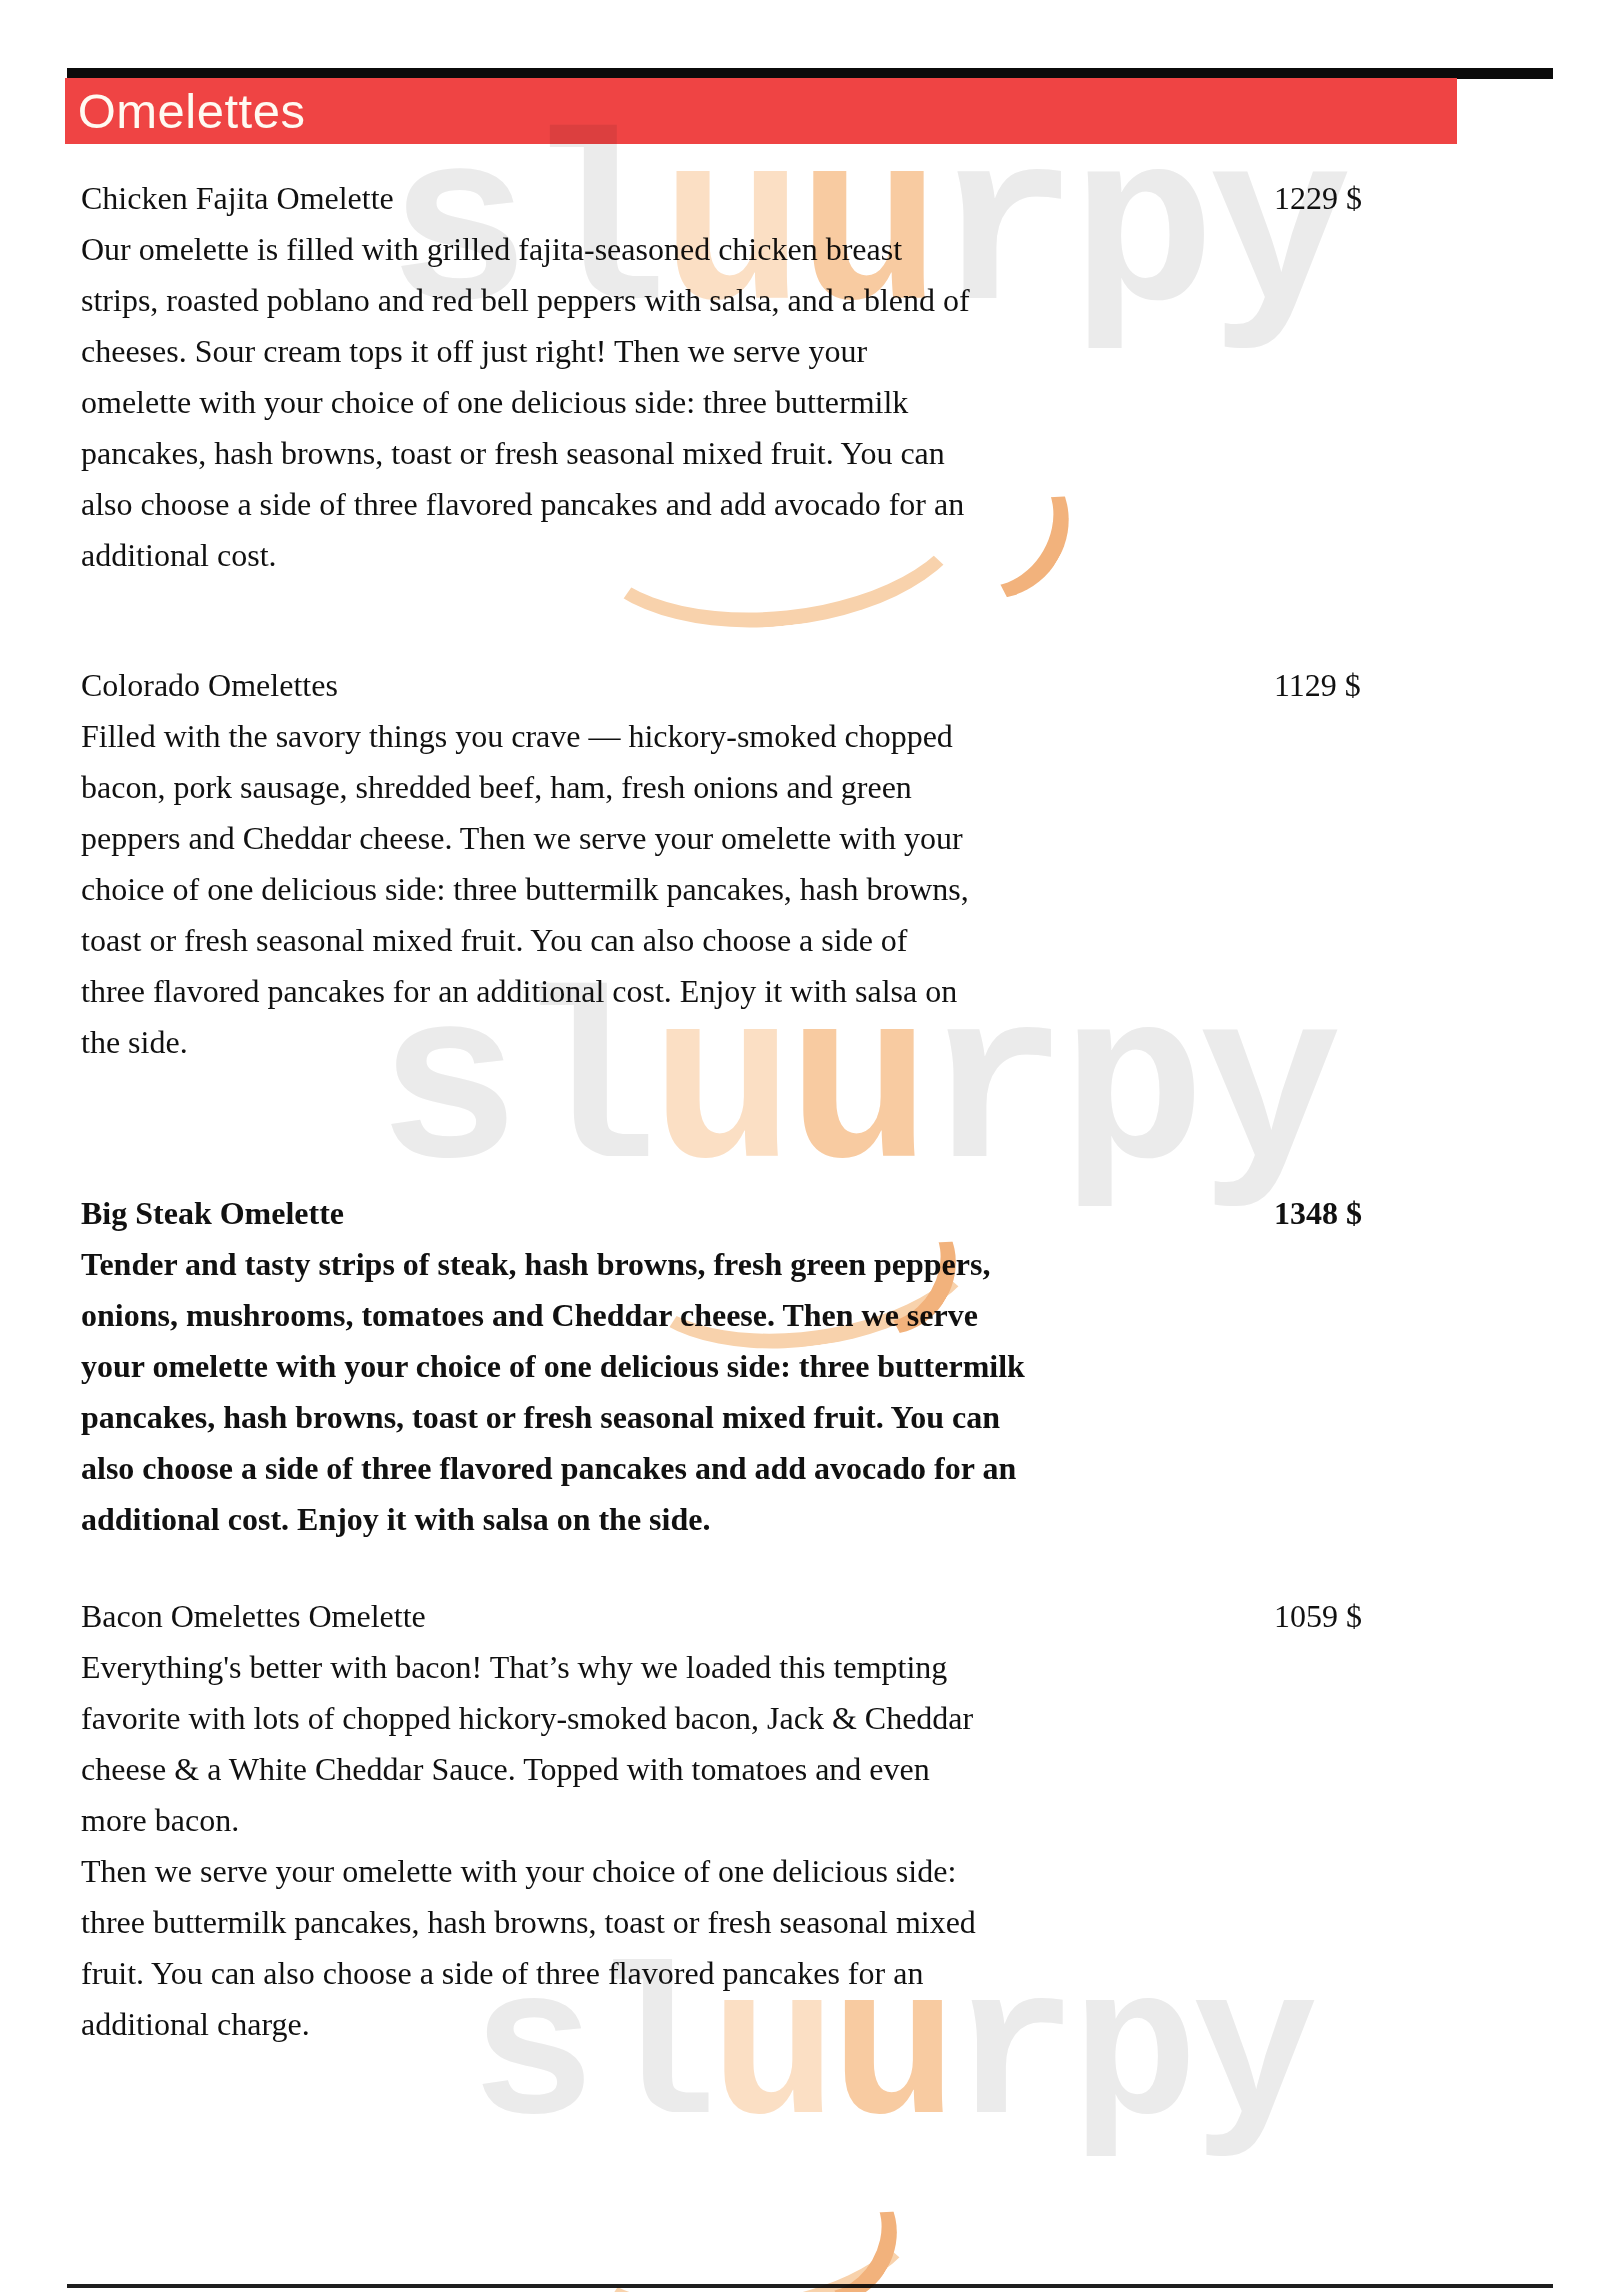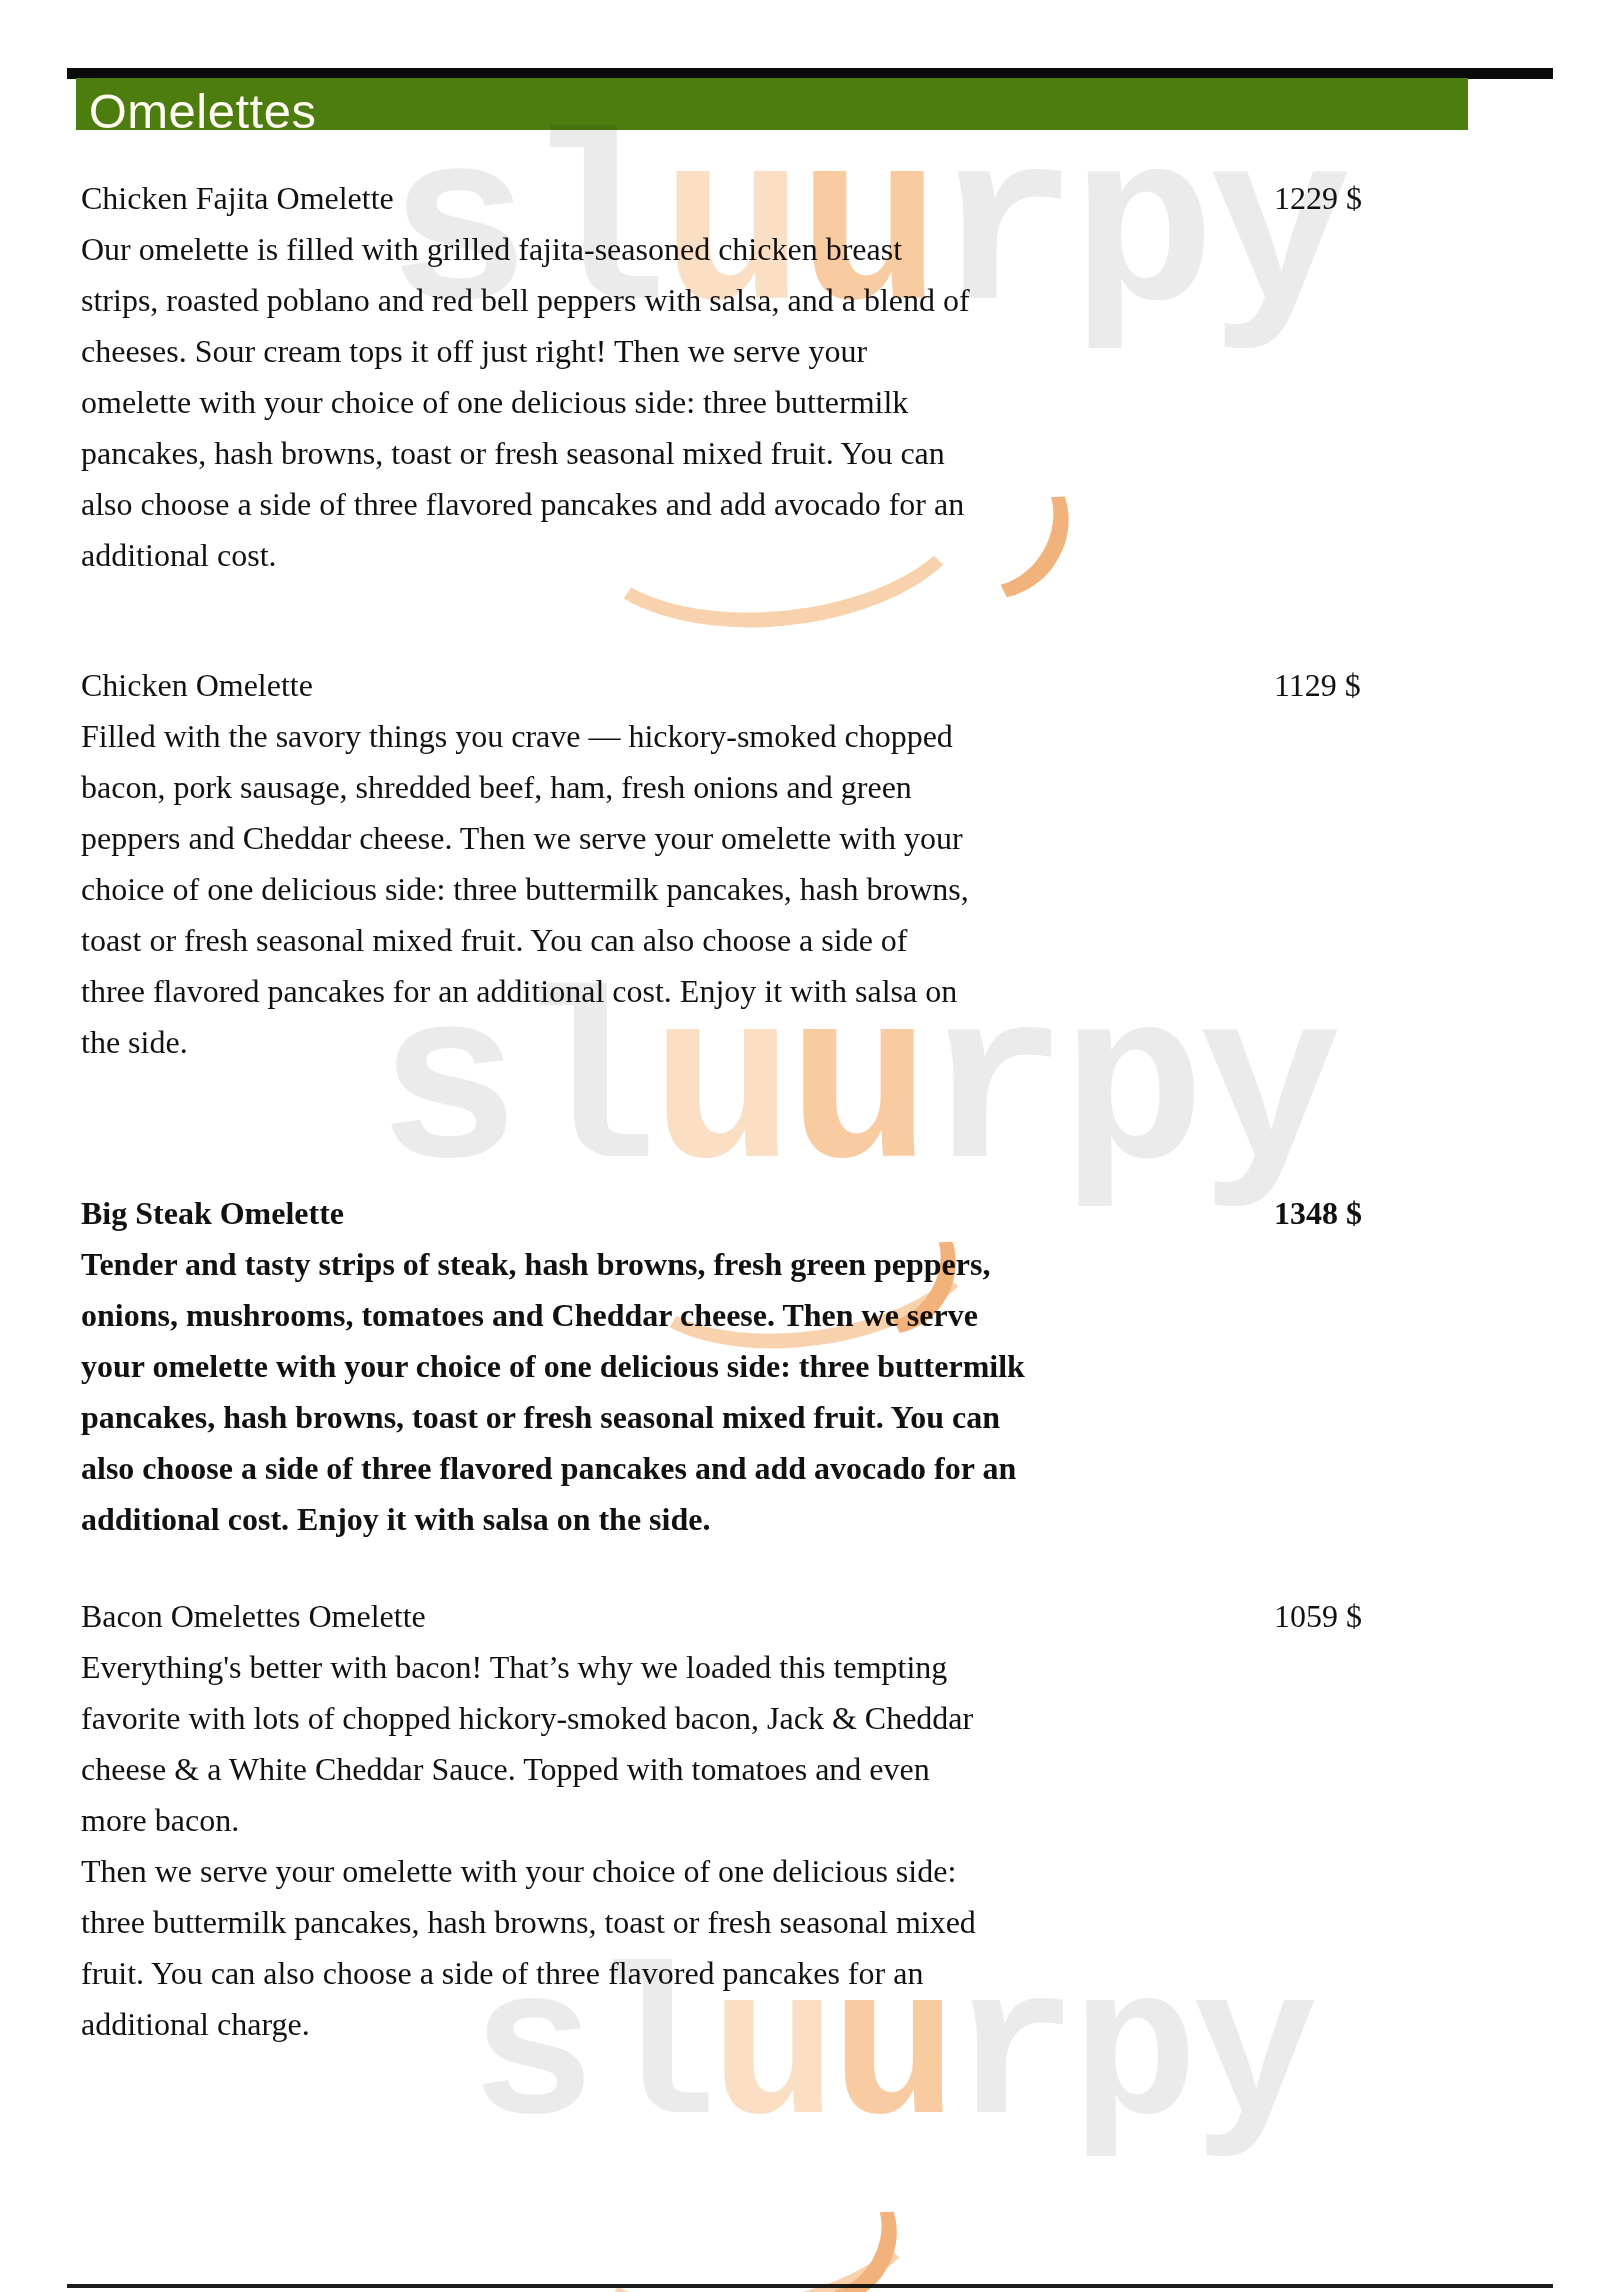--- a/index.html
+++ b/index.html
@@ -17,23 +17,23 @@
   .top-bar {
     position: absolute;
     left: 67px; top: 68px;
     width: 1486px; height: 10.8px;
     background: #0b0b0b;
   }
 
   
   .section-header {
     position: absolute;
-    left: 76px; top: 78px;
-    width: 1392px; height: 52px;
-    background: #4d7c0f;
+    left: 65px; top: 78px;
+    width: 1392px; height: 66px;
+    background: #ef4444;
   }
   .section-header .section-title {
     position: absolute;
     left: 12.7px; top: 3.9px;
     font-family: "Liberation Sans", sans-serif;
     font-size: 49px;
     line-height: 59px;
     color: #fffaf2;
     letter-spacing: 0.5px;
   }
@@ -138,21 +138,21 @@
 strips, roasted poblano and red bell peppers with salsa, and a blend of
 cheeses. Sour cream tops it off just right! Then we serve your
 omelette with your choice of one delicious side: three buttermilk
 pancakes, hash browns, toast or fresh seasonal mixed fruit. You can
 also choose a side of three flavored pancakes and add avocado for an
 additional cost.</div>
   </div>
 
   <div class="menu-item item-2">
     <div class="title-row">
-      <span class="item-name">Chicken Omelette</span>
+      <span class="item-name">Colorado Omelettes</span>
       <span class="item-price">1129 $</span>
     </div>
     <div class="item-desc">Filled with the savory things you crave — hickory-smoked chopped
 bacon, pork sausage, shredded beef, ham, fresh onions and green
 peppers and Cheddar cheese. Then we serve your omelette with your
 choice of one delicious side: three buttermilk pancakes, hash browns,
 toast or fresh seasonal mixed fruit. You can also choose a side of
 three flavored pancakes for an additional cost. Enjoy it with salsa on
 the side.</div>
   </div>

